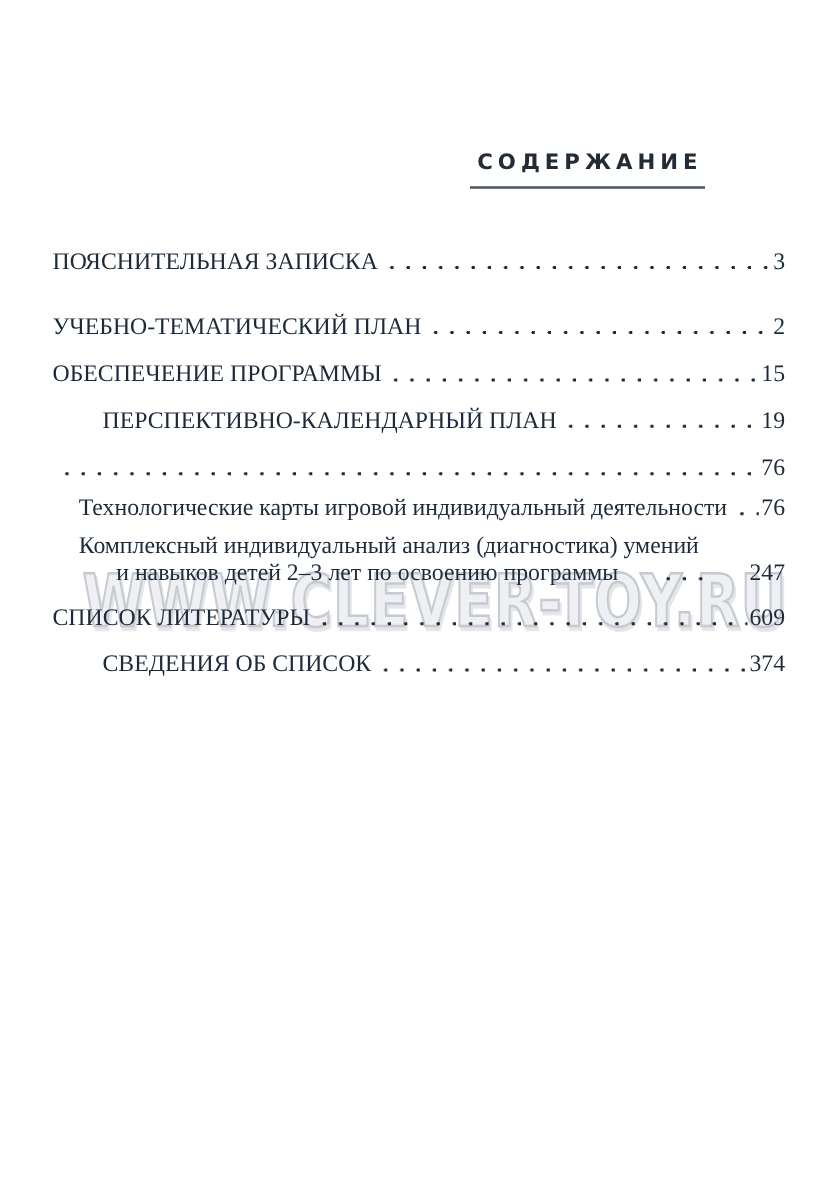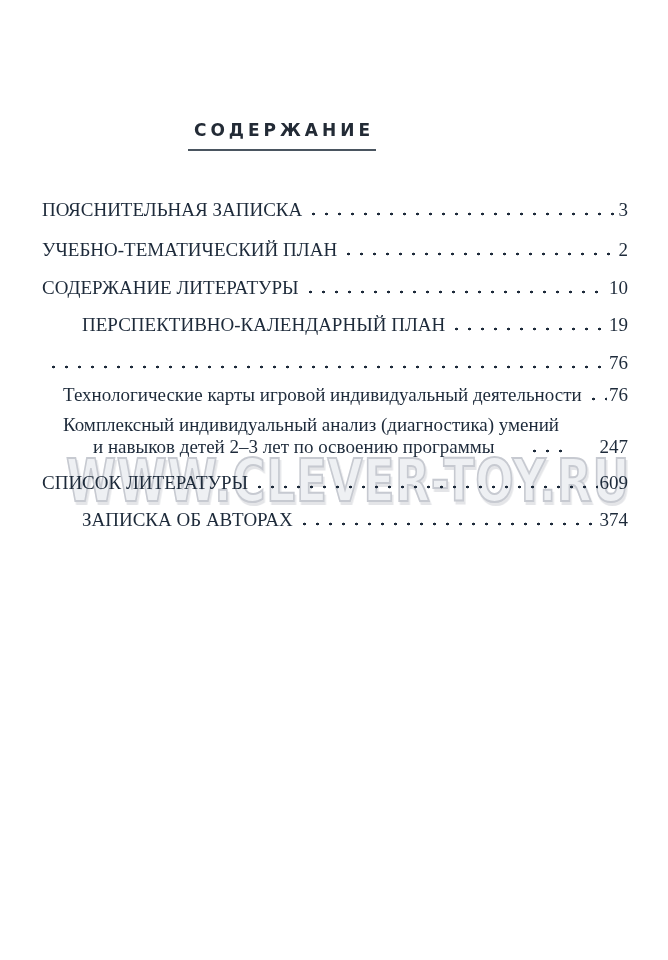--- a/index.html
+++ b/index.html
@@ -14,21 +14,21 @@
     overflow: hidden;
     font-family: "Liberation Serif", serif;
     color: #1d2a3a;
   }
   
   .title-wrap {
     position: absolute;
     top: 120px;
     left: 0;
     width: 564px;
-    text-align: center;
+    text-align: right;
     z-index: 2;
   }
   .page-title {
     display: inline-block;
     font-family: "DejaVu Sans", "Liberation Sans", sans-serif;
     font-size: 17px;
     font-weight: bold;
     letter-spacing: 4px;
     color: #232b36;
     padding: 0 2px 9px 6px;
@@ -60,21 +60,21 @@
     background-size: 13px 4px;
     background-repeat: repeat-x;
     background-position: left 2px bottom 4px;
   }
   .toc-row .page-num {
     flex: 0 0 auto;
     text-align: right;
   }
   .lvl1 .label { padding-left: 21px; }
   .lvl2 .label { padding-left: 51px; }
-  .mt20 { margin-top: 20px; }
+  .mt20 { margin-top: 32px; }
   .mt18 { margin-top: 18px; }
   .mt17 { margin-top: 17px; margin-left: 40px; }
   .mt16 { margin-top: 16px; }
   .mt12 { margin-top: 12px; }
   .mt10 { margin-top: 10px; }
   .mt2  { margin-top: 2px; gap: 28px; }
   
   .watermark {
     position: absolute;
     top: 453px;
@@ -111,23 +111,23 @@
     <span class="page-num">3</span>
   </div>
 
   <div class="toc-row mt20">
     <span class="label">УЧЕБНО-ТЕМАТИЧЕСКИЙ ПЛАН</span>
     <span class="dots"></span>
     <span class="page-num">2</span>
   </div>
 
   <div class="toc-row mt18">
-    <span class="label">СОДЕРЖАНИЕ ЛИТЕРАТУРЫ</span>
+    <span class="label">ОБЕСПЕЧЕНИЕ ПРОГРАММЫ</span>
     <span class="dots"></span>
-    <span class="page-num">10</span>
+    <span class="page-num">15</span>
   </div>
 
   <div class="toc-row mt17">
     <span class="label">ПЕРСПЕКТИВНО-КАЛЕНДАРНЫЙ ПЛАН</span>
     <span class="dots"></span>
     <span class="page-num">19</span>
   </div>
 
   <div class="toc-row mt18">
     <span class="dots"></span>
@@ -151,18 +151,18 @@
     <span class="page-num">247</span>
   </div>
 
   <div class="toc-row mt16">
     <span class="label">СПИСОК ЛИТЕРАТУРЫ</span>
     <span class="dots"></span>
     <span class="page-num">609</span>
   </div>
 
   <div class="toc-row mt17">
-    <span class="label">ЗАПИСКА ОБ АВТОРАХ</span>
+    <span class="label">СВЕДЕНИЯ ОБ СПИСОК</span>
     <span class="dots"></span>
     <span class="page-num">374</span>
   </div>
 
 </div>
 
 </body></html>

